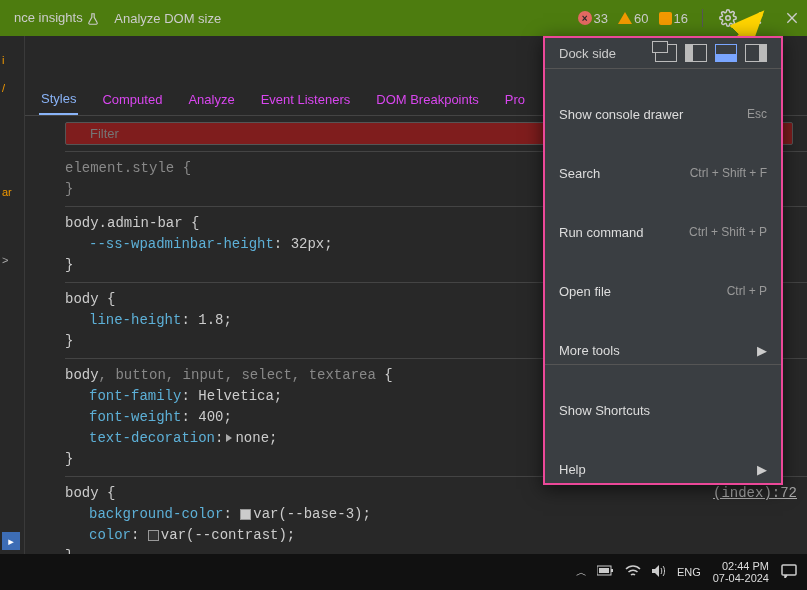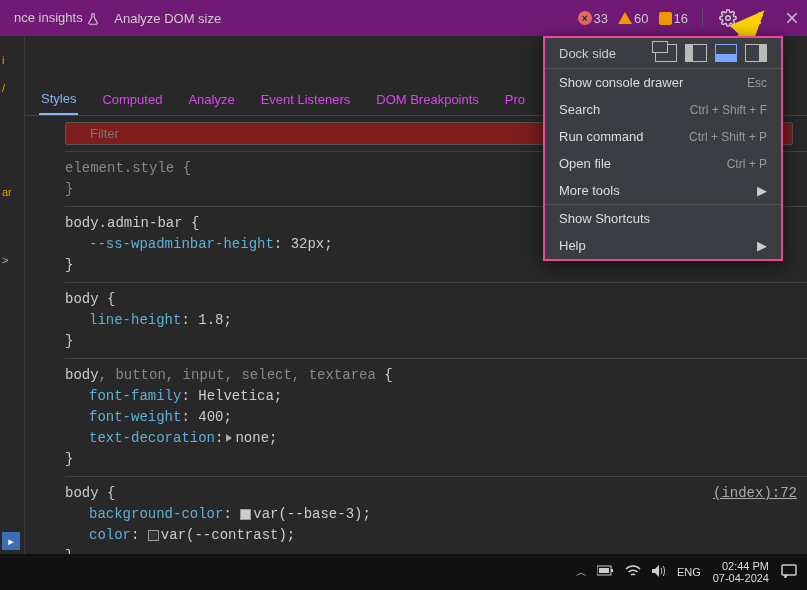--- a/index.html
+++ b/index.html
@@ -11,21 +11,21 @@
   font-size: 13px;
   color: #ccc;
   overflow: hidden;
   position: relative;
 }
 .topbar {
   height: 36px;
   display: flex;
   align-items: center;
   padding: 0 4px;
-  background: #701a75;
+  background: #4d7c0f;
 }
 .tb-left { display: flex; align-items: center; gap: 14px; flex: 1; padding-left: 10px; }
 .flask-icon { display: inline-block; width: 14px; height: 14px; vertical-align: middle; }
 .tb-right { display: flex; align-items: center; gap: 10px; }
 .err-group { display: flex; align-items: center; gap: 2px; }
 .circle-x { width: 14px; height: 14px; background: #e46962; border-radius: 50%; display: inline-flex; align-items: center; justify-content: center; color: #282828; font-size: 10px; font-weight: bold; }
 .tri-warn { width: 0; height: 0; border-left: 7px solid transparent; border-right: 7px solid transparent; border-bottom: 12px solid #f29900; display: inline-block; }
 .flag-issue { width: 13px; height: 13px; background: #f29900; display: inline-block; border-radius: 2px; }
 .tb-divider { width: 1px; height: 18px; background: #555; margin: 0 4px; }
 .gear, .dots, .close-x { width: 22px; height: 22px; display: inline-flex; align-items: center; justify-content: center; color: #ccc; cursor: pointer; }
@@ -75,21 +75,21 @@
   top: 36px;
   right: 24px;
   width: 240px;
   background: #3a3e42;
   border: 2px solid #ec4899;
   box-shadow: 0 4px 18px rgba(0,0,0,0.6);
   z-index: 50;
   font-size: 13px;
 }
 .menu-divider { height: 1px; background: #555; }
-.menu-row { display: flex; align-items: center; justify-content: space-between; padding: 6px 14px; color: #ddd; cursor: pointer; }
+.menu-row { display: flex; justify-content: space-between; padding: 6px 14px; color: #ddd; cursor: pointer; margin-top: 32px; }
 .menu-label {}
 .menu-shortcut { color: #999; font-size: 12px; }
 .dock-row { display: flex; align-items: center; justify-content: space-between; padding: 6px 14px; }
 .dock-icons { display: flex; gap: 8px; }
 .dock-btn { width: 22px; height: 18px; border: 1.5px solid #bbb; display: inline-block; position: relative; }
 .dock-btn.undock::before { content:""; position:absolute; top:-4px; left:-4px; width:14px; height:10px; border:1.5px solid #bbb; background:#3a3e42; }
 .dock-btn.left::before { content:""; position:absolute; left:0; top:0; bottom:0; width:7px; background:#bbb; }
 .dock-btn.bottom::before { content:""; position:absolute; left:0; right:0; bottom:0; height:7px; background:#7aa6ff; }
 .dock-btn.bottom { border-color:#7aa6ff; }
 .dock-btn.right::before { content:""; position:absolute; right:0; top:0; bottom:0; width:7px; background:#bbb; }

